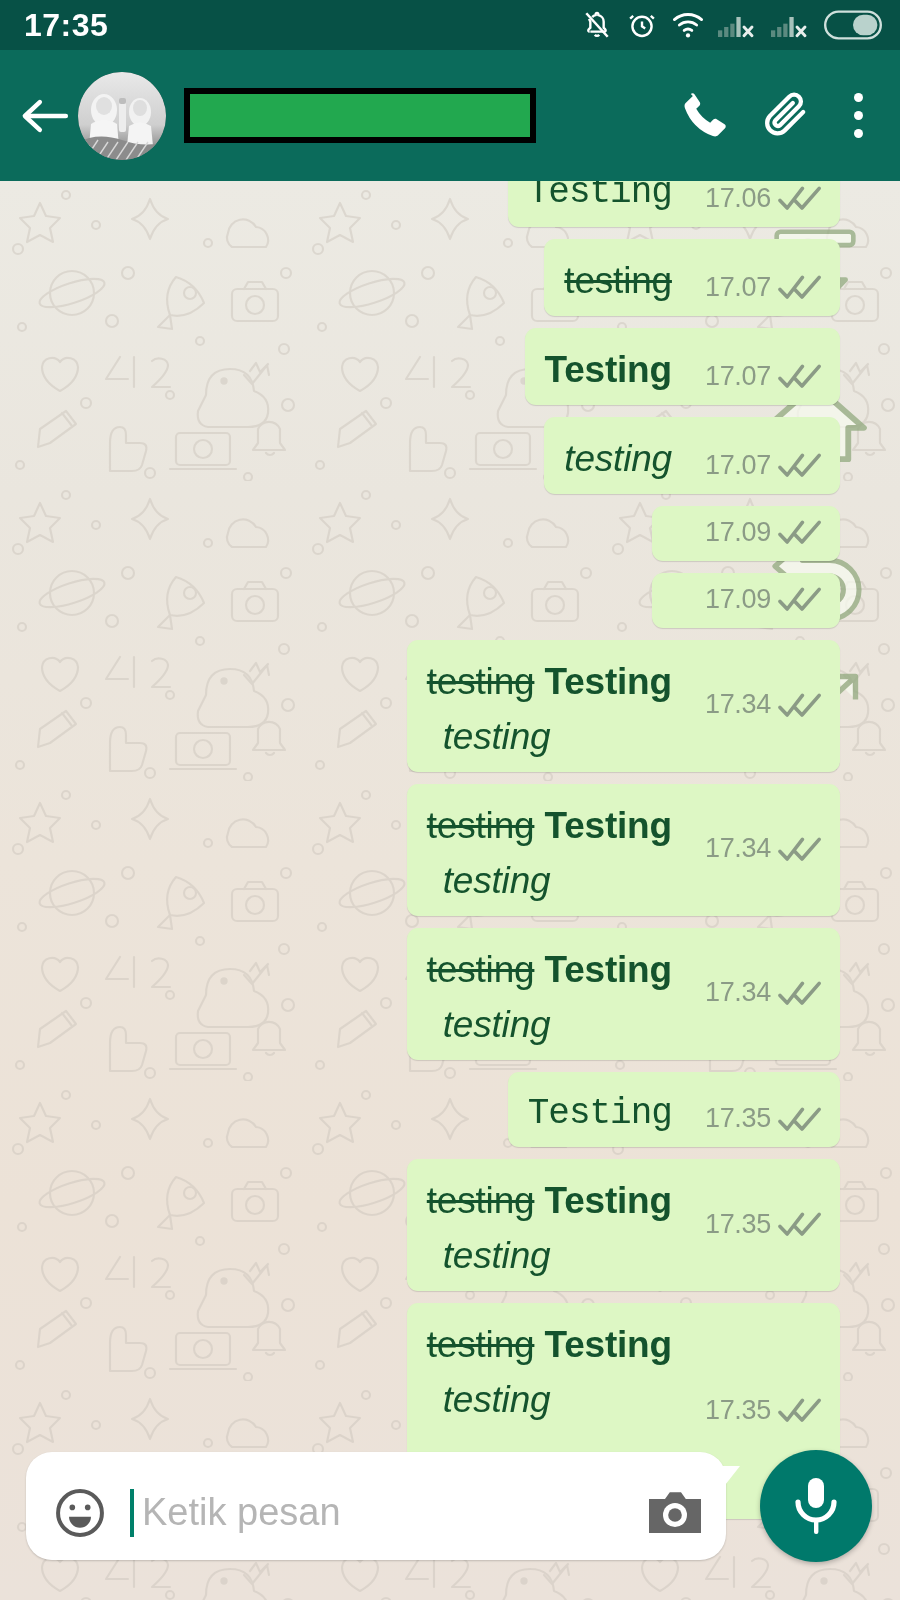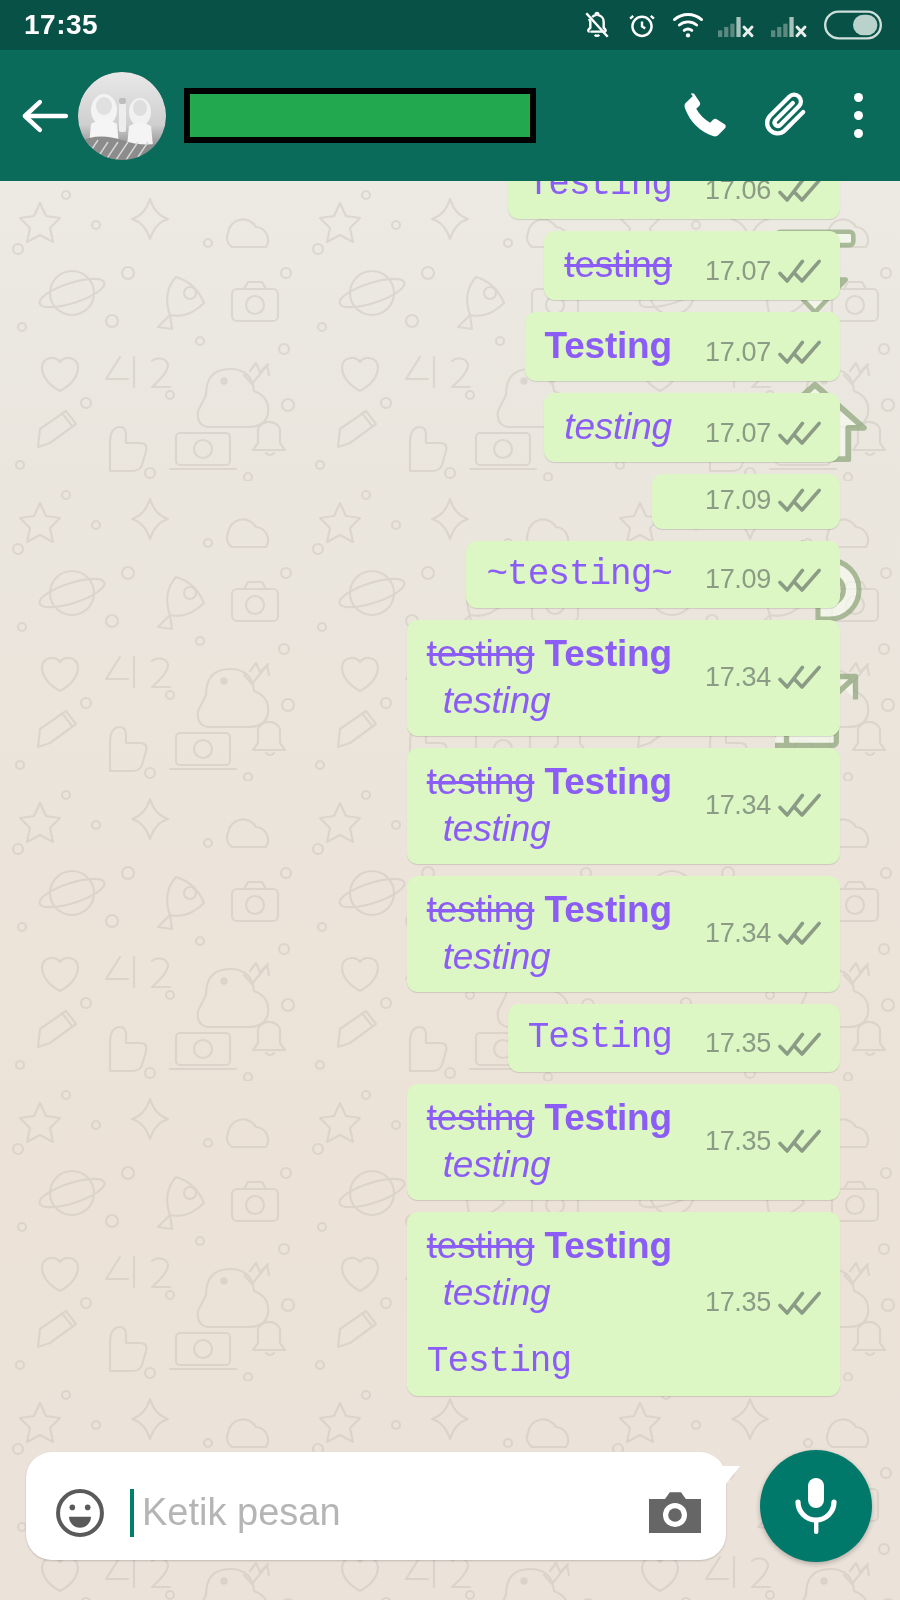--- a/index.html
+++ b/index.html
@@ -11,21 +11,21 @@
   }
 
   
   #status-bar{
     position:absolute; top:0; left:0; width:900px; height:50px;
     background:#075146;
     display:flex; align-items:center; justify-content:space-between;
     padding:0 18px 0 24px;
   }
   #status-clock{
-    color:#fff; font-size:28px; font-weight:bold; letter-spacing:.5px;
+    color:#fff; font-size:32px; font-weight:bold; letter-spacing:.5px;
   }
   #status-icons{ display:flex; align-items:center; gap:13px; }
   #status-icons svg{ display:block; }
 
   
   #app-bar{
     position:absolute; top:50px; left:0; width:900px; height:131px;
     background:#0b6b5b;
     display:flex; align-items:center;
     padding:0 16px 0 14px;
@@ -75,22 +75,22 @@
     padding:11px 18px 11px 20px;
     margin-bottom:12px;
     position:relative;
     max-width:500px;
     min-width:100px;
   }
   .bubble.partial{ margin-bottom:12px; }
   .bubble-inner{ display:flex; align-items:flex-end; }
   .msg-body{ flex:1 1 auto; min-width:0; }
   .line{
-    font-size:37px; line-height:1.27; color:#8b5cf6;
-    white-space:pre; letter-spacing:-.2px;
+    font-size:37px; line-height:1.27; color:#14532d;
+    white-space:pre; letter-spacing:-.2px;margin-top:8px;
   }
   .line.strike-bold .s{ text-decoration:line-through; font-weight:400; }
   .line.strike-bold .b{ font-weight:bold; }
   .line.italic{ font-style:italic; padding-left:16px; }
   .line.bold{ font-weight:bold; }
   .line.strike{ text-decoration:line-through; }
   .line.mono{ font-family:"Liberation Mono","DejaVu Sans Mono",monospace; font-size:36px; letter-spacing:-1px;}
   .line.blank{ height:22px; }
 
   .meta{
@@ -434,23 +434,20 @@
             <span class="time">17.09</span>
             <svg class="ticks" width="44" height="28" viewBox="0 0 22 14" fill="none">
               <path d="M1 8.2 L4.6 12 L12.2 2.2" stroke="#8b9b86" stroke-width="1.8" stroke-linecap="round" stroke-linejoin="round"></path>
               <path d="M8.4 8.2 L12 12 L20.6 2.2" stroke="#8b9b86" stroke-width="1.8" stroke-linecap="round" stroke-linejoin="round"></path>
             </svg>
           </div>
         </div>
       </div>
       <div class="bubble single">
         <div class="bubble-inner">
-          <div class="msg-body">
-            <div class="line mono">~testing~</div>
-          </div>
           <div class="meta">
             <span class="time">17.09</span>
             <svg class="ticks" width="44" height="28" viewBox="0 0 22 14" fill="none">
               <path d="M1 8.2 L4.6 12 L12.2 2.2" stroke="#8b9b86" stroke-width="1.8" stroke-linecap="round" stroke-linejoin="round"></path>
               <path d="M8.4 8.2 L12 12 L20.6 2.2" stroke="#8b9b86" stroke-width="1.8" stroke-linecap="round" stroke-linejoin="round"></path>
             </svg>
           </div>
         </div>
       </div>
       <div class="bubble multi">

